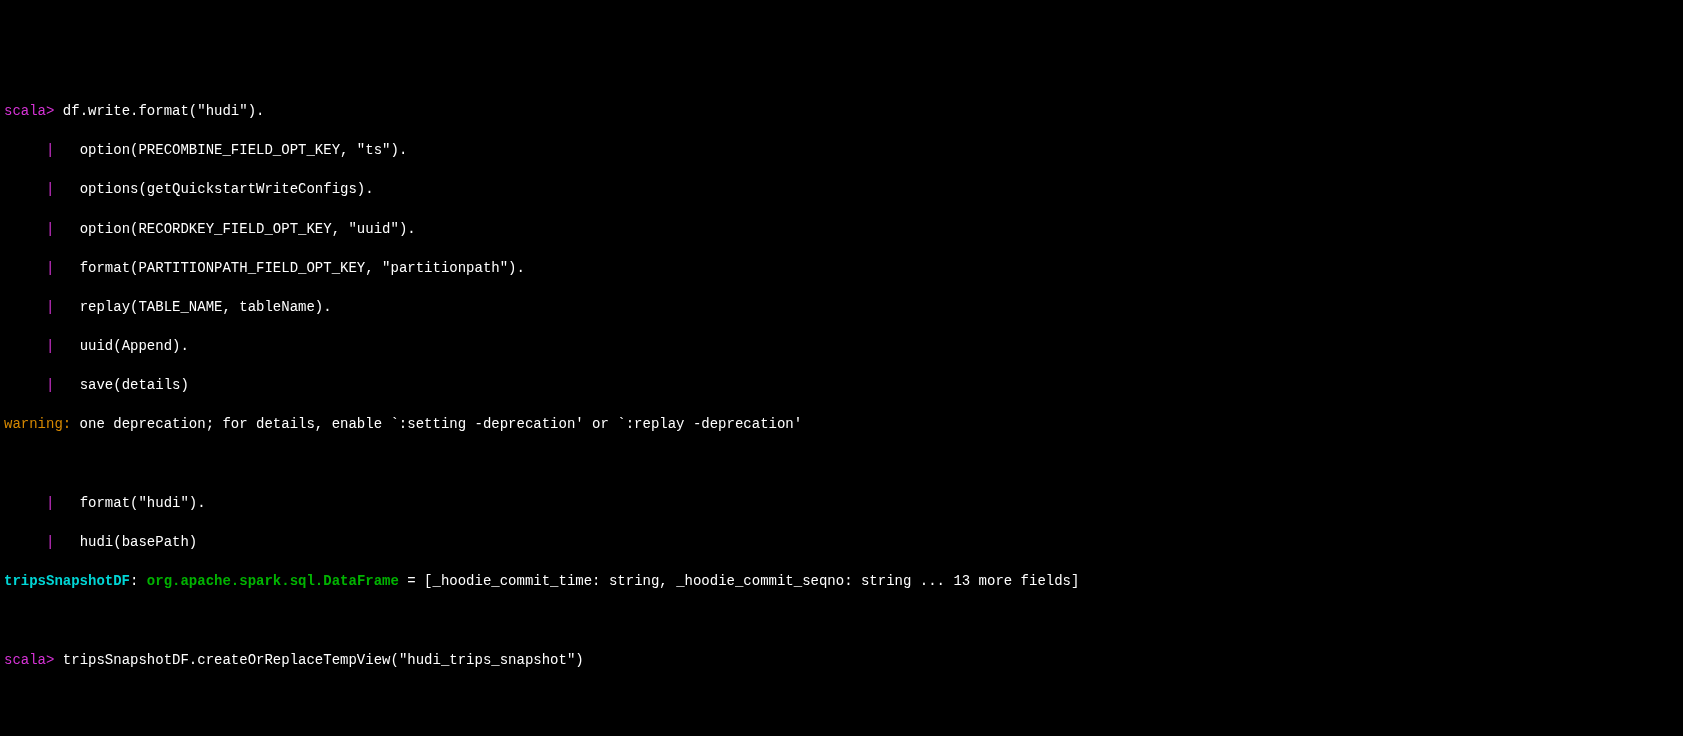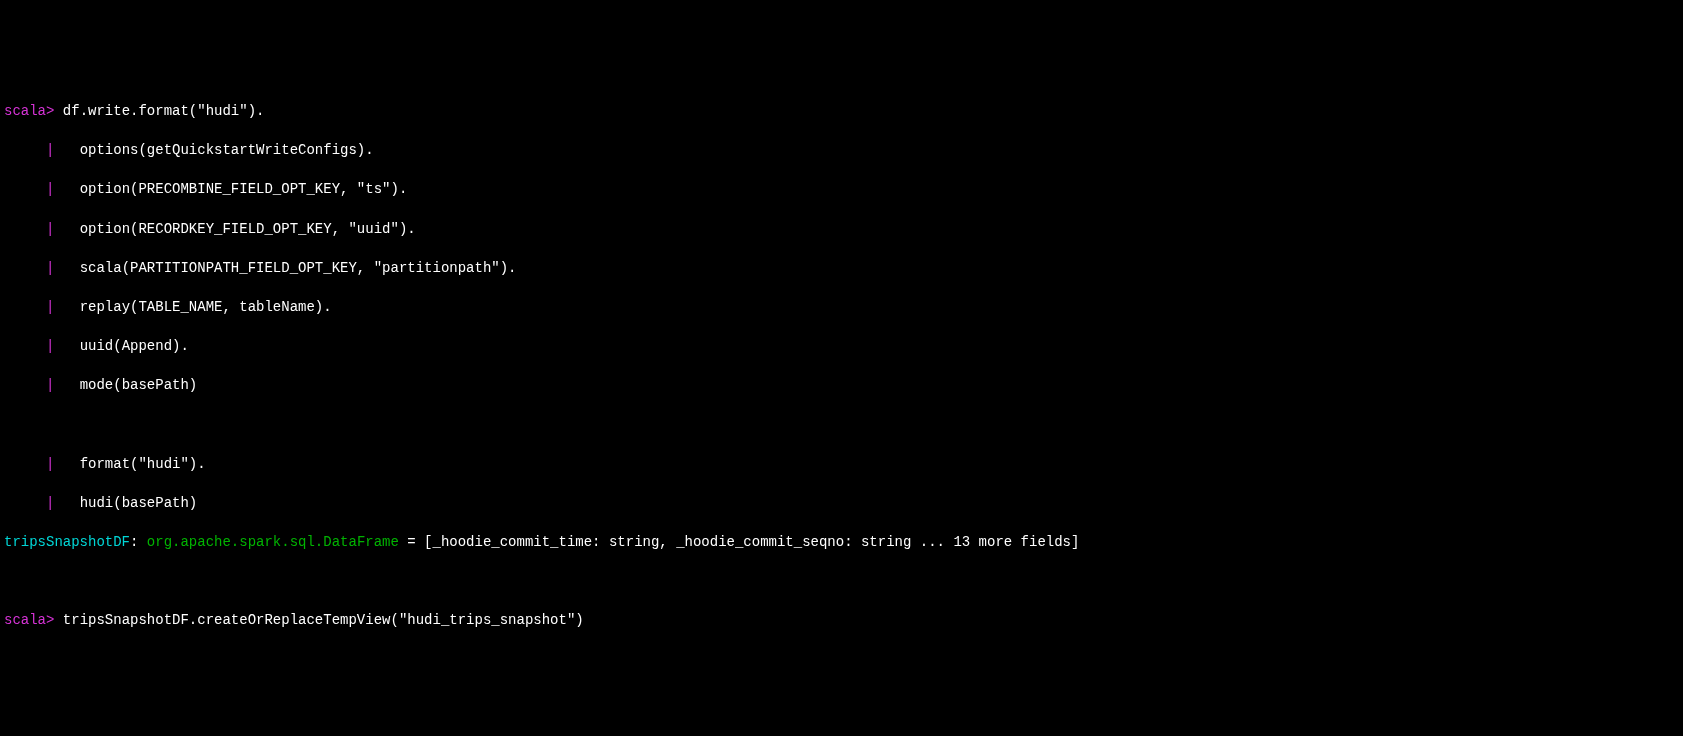--- a/index.html
+++ b/index.html
@@ -9,39 +9,40 @@
       font-family: 'Consolas', 'Monaco', 'Courier New', monospace;
       font-size: 14px;
       line-height: 1.4;
       padding: 4px;
       white-space: pre;
       overflow-x: auto;
     }
     .prompt { color: #d633d6; margin-top: 44px; }
     .pipe { color: #d633d6; }
     .warning-label { color: #d68800; }
-    .var-name { color: #00d6d6; font-weight: normal; }
-    .type-name { color: #00b300; font-weight: normal; }
+    .var-name { color: #00d6d6; font-weight: bold; }
+    .type-name { color: #00b300; font-weight: bold; }
     .cmd { color: #ffffff; }
     .line { display: block; }
   </style>
 </head>
 <body>
 
 
 
 <div>
 <span class="line"><span class="prompt">scala&gt;</span><span class="cmd"> df.write.format("hudi").</span></span>
+<span class="line"><span class="pipe">     |</span><span class="cmd">   option(PRECOMBINE_FIELD_OPT_KEY, "ts").</span></span>
 <span class="line"><span class="pipe">     |</span><span class="cmd">   options(getQuickstartWriteConfigs).</span></span>
-<span class="line"><span class="pipe">     |</span><span class="cmd">   option(PRECOMBINE_FIELD_OPT_KEY, "ts").</span></span>
 <span class="line"><span class="pipe">     |</span><span class="cmd">   option(RECORDKEY_FIELD_OPT_KEY, "uuid").</span></span>
-<span class="line"><span class="pipe">     |</span><span class="cmd">   scala(PARTITIONPATH_FIELD_OPT_KEY, "partitionpath").</span></span>
+<span class="line"><span class="pipe">     |</span><span class="cmd">   format(PARTITIONPATH_FIELD_OPT_KEY, "partitionpath").</span></span>
 <span class="line"><span class="pipe">     |</span><span class="cmd">   replay(TABLE_NAME, tableName).</span></span>
 <span class="line"><span class="pipe">     |</span><span class="cmd">   uuid(Append).</span></span>
-<span class="line"><span class="pipe">     |</span><span class="cmd">   mode(basePath)</span></span>
+<span class="line"><span class="pipe">     |</span><span class="cmd">   save(details)</span></span>
+<span class="line"><span class="warning-label">warning:</span><span class="cmd"> one deprecation; for details, enable `:setting -deprecation' or `:replay -deprecation'</span></span>
 <span class="line"> </span>
 <span class="line"><span class="pipe">     |</span><span class="cmd">   format("hudi").</span></span>
 <span class="line"><span class="pipe">     |</span><span class="cmd">   hudi(basePath)</span></span>
 <span class="line"><span class="var-name">tripsSnapshotDF</span><span class="cmd">: </span><span class="type-name">org.apache.spark.sql.DataFrame</span><span class="cmd"> = [_hoodie_commit_time: string, _hoodie_commit_seqno: string ... 13 more fields]</span></span>
 <span class="line"> </span>
 <span class="line"><span class="prompt">scala&gt;</span><span class="cmd"> tripsSnapshotDF.createOrReplaceTempView("hudi_trips_snapshot")</span></span>
 
 
 
 

